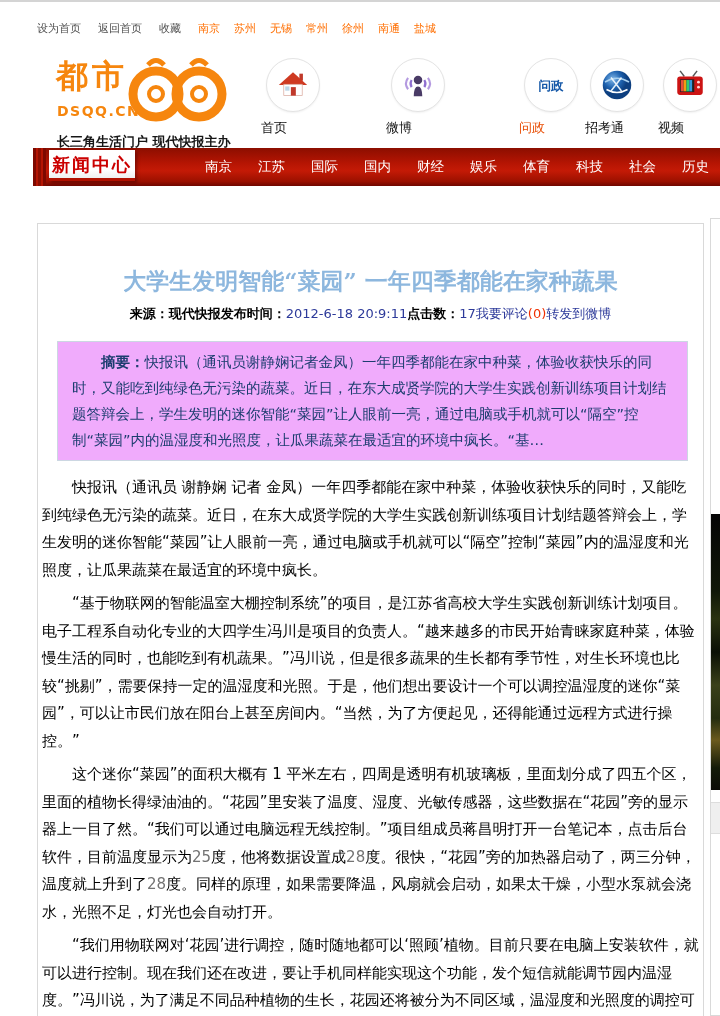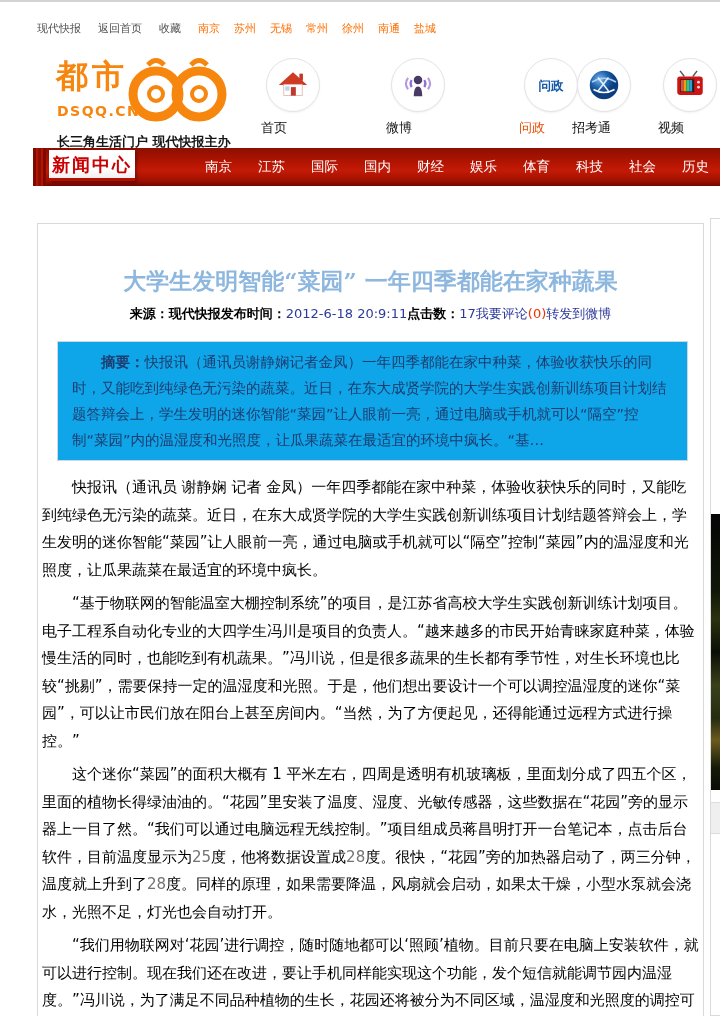--- a/index.html
+++ b/index.html
@@ -43,41 +43,41 @@
 
   
   .main-box{position:absolute;left:37px;top:223px;width:667px;height:900px;background:#fff;border:1px solid #d9d9d9;box-sizing:border-box;}
   .article-title{margin:42px 10px 0;text-align:center;font-family:"DejaVu Serif","Liberation Serif",serif;
     font-size:23px;font-weight:bold;color:#8db7de;line-height:30px;}
   .article-meta{margin-top:9px;display:flex;justify-content:center;gap:0;font-size:13px;white-space:nowrap;}
   .article-meta .m-label{color:#000;font-weight:bold;}
   .article-meta .m-blue{color:#2d3a9a;}
   .article-meta .m-link{color:#2d3a9a;cursor:pointer;}
   .article-meta .m-count{color:#f03000;}
-  .abstract-box{margin:18px 15px 0 19px;border:1px solid #ccd7e2;background:#0ea5e9;padding:7px 14px;
+  .abstract-box{margin:18px 15px 0 19px;border:1px solid #ccd7e2;background:#f0abfc;padding:7px 14px;
     font-size:14.5px;line-height:26px;color:#1c3d6f;text-indent:2em;}
   .abstract-box .abs-label{font-weight:bold;}
   .article-body{margin:13px 4px 0 4px;}
   .article-body p{margin:0 0 6px;font-size:15px;line-height:27.5px;color:#000;text-indent:2em;}
   .article-body .num{color:#737373;text-align:center;}
 
   
   .side-sliver{position:absolute;left:710px;top:218px;width:120px;height:798px;border:1px solid #d9d9d9;background:#fff;box-sizing:border-box;}
   .sliver-img{margin-top:295px;width:100%;height:276px;
     background:linear-gradient(180deg,#050505 0%,#101708 28%,#2a3210 38%,#0a0f05 50%,#3a401a 62%,#242c10 74%,#6b5a1e 82%,#131a08 92%,#0b0b06 100%);}
   .sliver-box{margin-top:12px;width:100%;height:32px;background:#efefef;border-top:1px solid #ddd;border-bottom:1px solid #ddd;box-sizing:border-box;}
 </style>
 </head>
 <body>
 
 <div class="page">
   <div class="top-hairline"></div>
 
   <div class="top-nav">
-    <span><span class="u-link">现代快报</span><span class="u-link">返回首页</span><span class="u-link">收藏</span></span><span><span class="city-link">南京</span><span class="city-link">苏州</span><span class="city-link">无锡</span><span class="city-link">常州</span><span class="city-link">徐州</span><span class="city-link">南通</span><span class="city-link">盐城</span></span>
+    <span><span class="u-link">设为首页</span><span class="u-link">返回首页</span><span class="u-link">收藏</span></span><span><span class="city-link">南京</span><span class="city-link">苏州</span><span class="city-link">无锡</span><span class="city-link">常州</span><span class="city-link">徐州</span><span class="city-link">南通</span><span class="city-link">盐城</span></span>
   </div>
 
   <div class="logo-cn">都市</div>
   <div class="logo-circles">
     <svg width="102" height="74" viewBox="0 0 102 74">
       <circle cx="29" cy="40" r="23" fill="none" stroke="#f6860e" stroke-width="9"></circle>
       <circle cx="72" cy="40" r="23" fill="none" stroke="#f6860e" stroke-width="9"></circle>
       <circle cx="29" cy="40" r="7" fill="none" stroke="#f6860e" stroke-width="4"></circle>
       <circle cx="72" cy="40" r="7" fill="none" stroke="#f6860e" stroke-width="4"></circle>
       <path d="M21 11 q8 -9 16 0" stroke="#f6860e" stroke-width="5" fill="none"></path>
@@ -113,21 +113,21 @@
     <span class="icon-label">微博</span>
   </div>
   <div class="icon-item" style="left:519px">
     <span class="icon-circle">
       <svg width="40" height="34" viewBox="0 0 54 40">
         <text x="27" y="27" text-anchor="middle" font-size="17" font-weight="bold" fill="#1558a8" font-family="serif">问政</text>
       </svg>
     </span>
     <span class="icon-label hl-red">问政</span>
   </div>
-  <div class="icon-item" style="left:572px">
+  <div class="icon-item" style="left:585px">
     <span class="icon-circle">
       <svg width="36" height="36" viewBox="0 0 48 48">
         <defs>
           <radialGradient id="bg1" cx="35%" cy="30%">
             <stop offset="0%" stop-color="#7fb6e8"></stop>
             <stop offset="60%" stop-color="#1f63b0"></stop>
             <stop offset="100%" stop-color="#0d3f80"></stop>
           </radialGradient>
         </defs>
         <circle cx="24" cy="24" r="19" fill="url(#bg1)"></circle>

